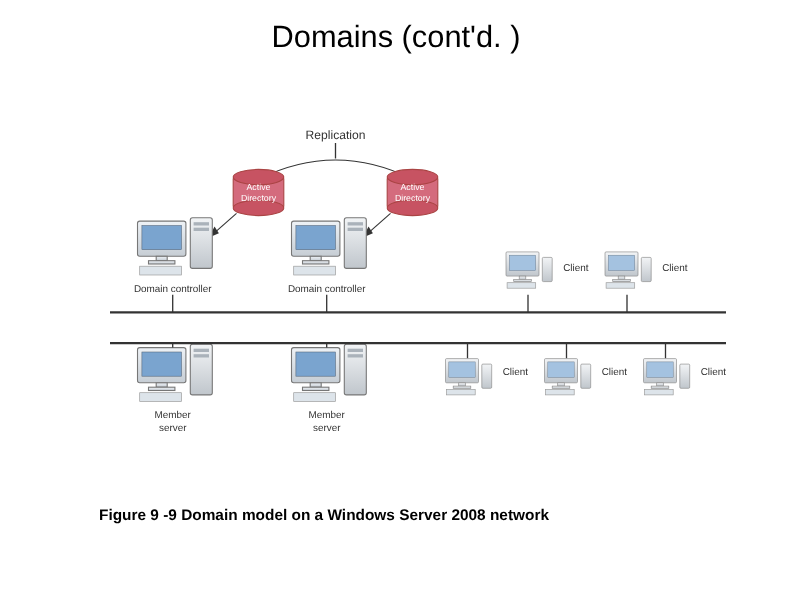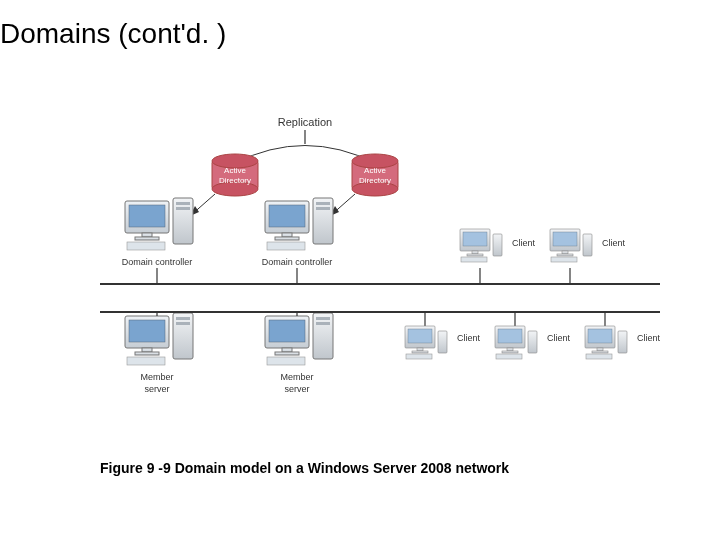--- a/index.html
+++ b/index.html
@@ -1,18 +1,18 @@
 <!DOCTYPE html>
 <html><head>
 <meta charset="utf-8">
 <style>
   html,body{margin:0;padding:0;width:720px;height:540px;background:#fff;font-family:Arial,Helvetica,sans-serif;overflow:hidden}
   .wrap{position:relative;width:720px;height:540px}
-  .title{position:absolute;width:100%;text-align:left;top:18px;font-size:28px}
-  .caption{position:absolute;left:100px;top:460px;font-size:14px;font-weight:bold}
+  .title{position:absolute;width:100%;text-align:center;top:18px;font-size:28px}
+  .caption{position:absolute;left:90px;top:460px;font-size:14px;font-weight:bold}
   .diagram{position:absolute;left:100px;top:116px;width:560px;height:320px}
   svg{position:absolute;left:0;top:0}
   .lbl{font-size:11px;fill:#333;font-family:Arial}
   .lbl-sm{font-size:9px;fill:#333;font-family:Arial}
   .cyl-top{fill:#c75362;stroke:#a44;stroke-width:1}
   .cyl-body{fill:#d46b7d;stroke:#a44;stroke-width:1}
   .cyl-txt{font-size:8px;fill:#fff;font-family:Arial}
   .mon{fill:url(#gradMon);stroke:#777;stroke-width:1}
   .mon-scr{fill:#7aa4cf;stroke:#567;stroke-width:0.5}
   .tower{fill:url(#gradTower);stroke:#777;stroke-width:1}

